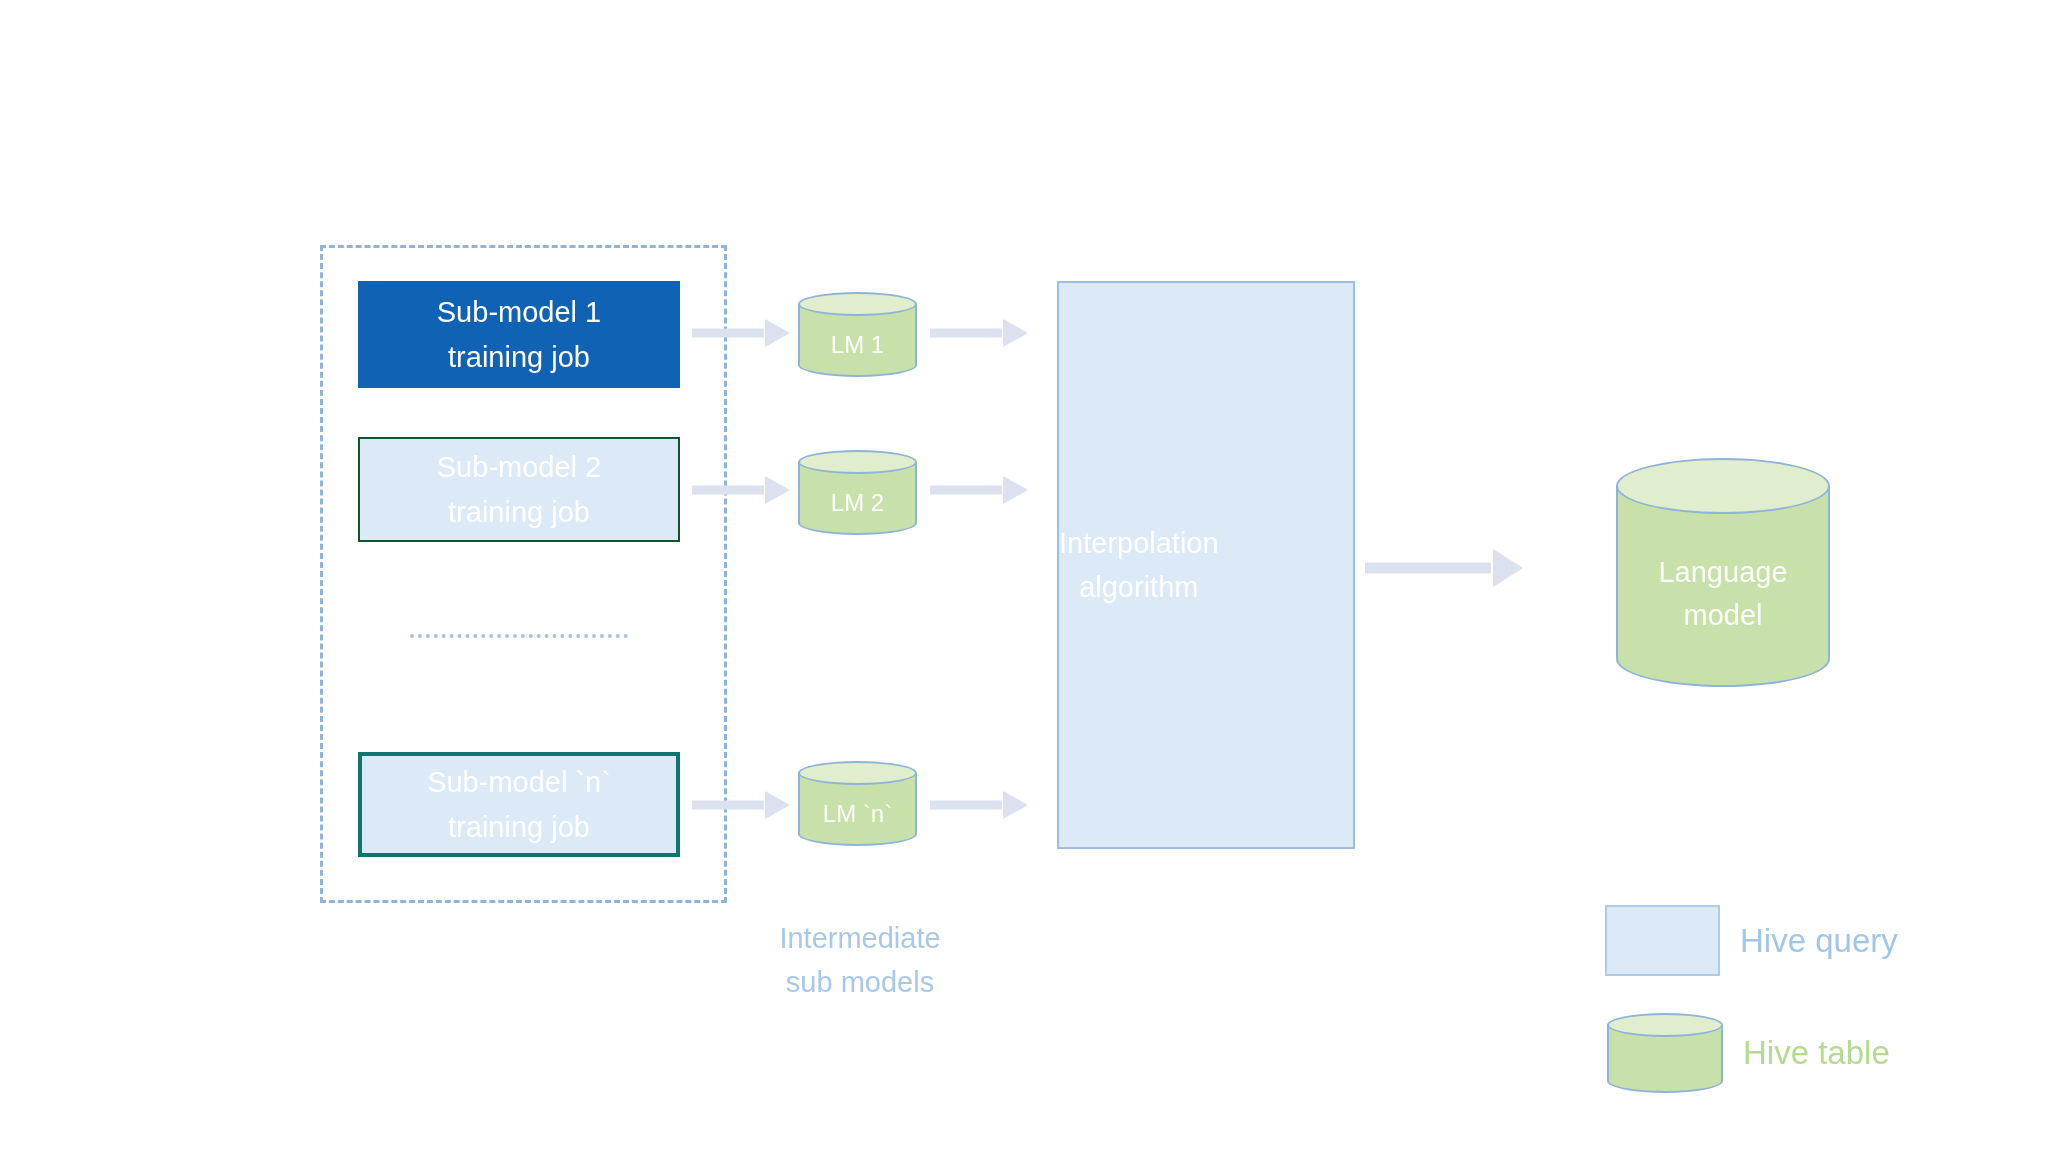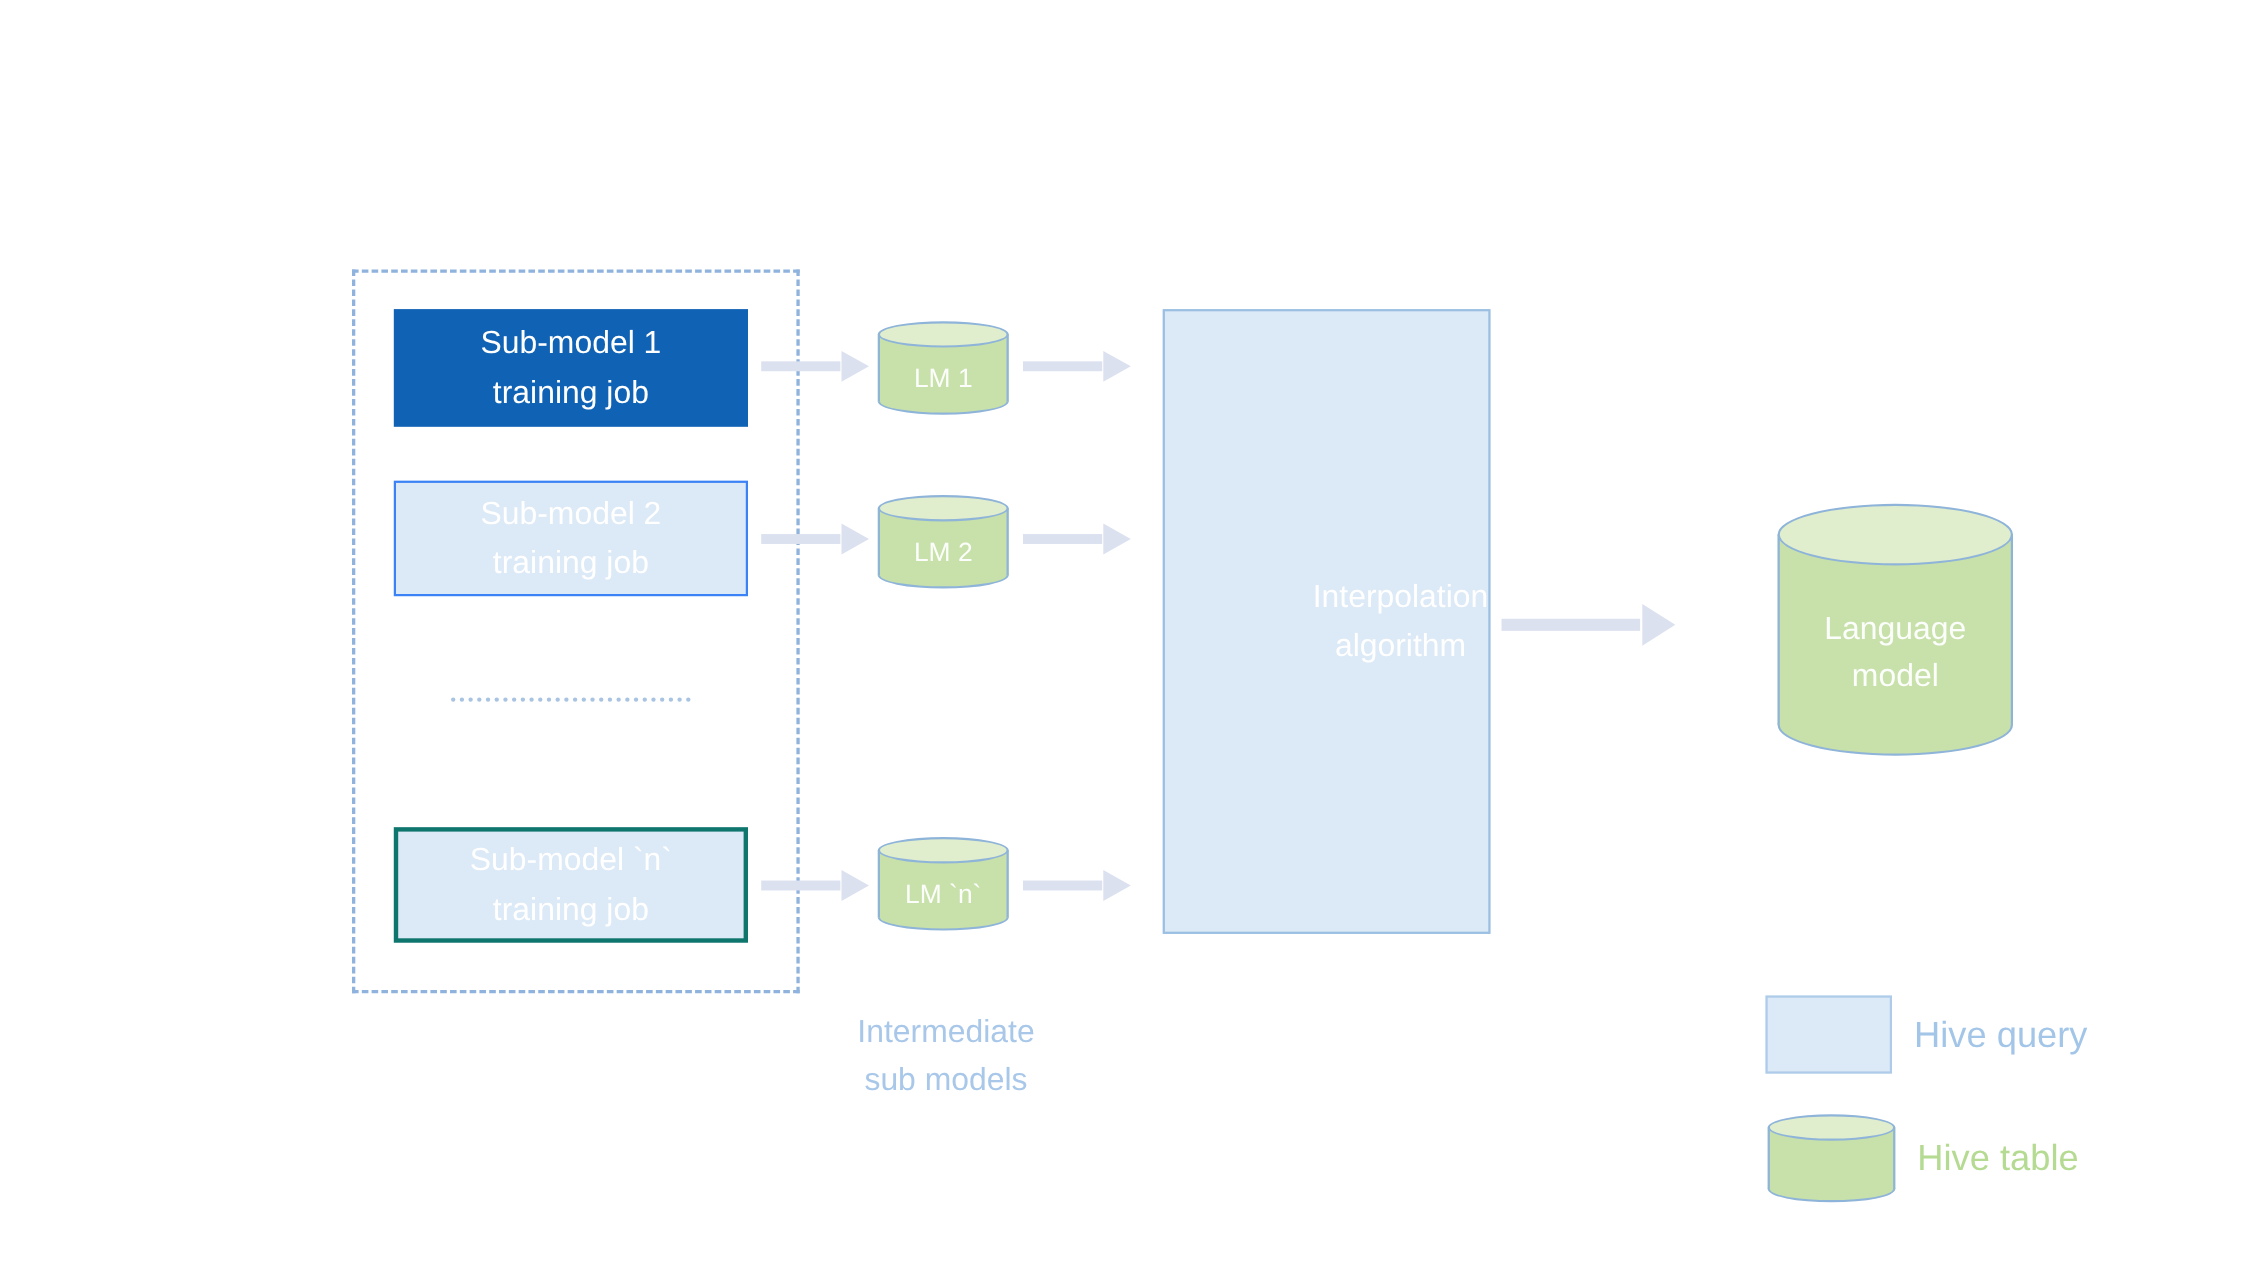--- a/index.html
+++ b/index.html
@@ -21,21 +21,21 @@
 
   
   .job-box {
     left: 358px; width: 322px;
     display: flex; align-items: center; justify-content: center;
     text-align: center;
     font-size: 29px; line-height: 45px;
     color: #ffffff;
   }
   #job1 { top: 281px; height: 107px; background: #1062b4; }
-  #job2 { top: 437px; height: 105px; background: #dce9f6; border: 2px solid #3b82f6; }
+  #job2 { top: 437px; height: 105px; background: #dce9f6; border: 2px solid #14532d; }
   #jobn { top: 752px; height: 105px; background: #dce9f6; border: 4px solid #0f766e; }
 
   .dots-separator {
     left: 410px; top: 634px; width: 218px; height: 0;
     border-top: 4px dotted #a9c4e2;
   }
 
   
   .arrow { pointer-events: none; }
   .arrow .shaft {
@@ -109,21 +109,21 @@
   .cyl-lg { left: 1616px; top: 458px; width: 214px; height: 229px; }
   .cyl-lg .cyl-top, .cyl-lg .cyl-bottom { height: 56px; }
   .cyl-lg .cyl-mid { top: 28px; bottom: 28px; }
   .cyl-lg .cyl-label { top: 50px; bottom: 8px; font-size: 29px; line-height: 43px; }
 
   
   .interp-box {
     left: 1057px; top: 281px; width: 298px; height: 568px;
     background: #dce9f6;
     border: 2px solid #9bbfe2;
-    display: flex; align-items: center; justify-content: flex-end;
+    display: flex; align-items: center; justify-content: flex-start;
     text-align: center;
     font-size: 29px; line-height: 44px;
     color: #ffffff;
   }
 
   
   .caption {
     left: 720px; top: 916px; width: 280px;
     text-align: center;
     font-size: 29px; line-height: 44px;

